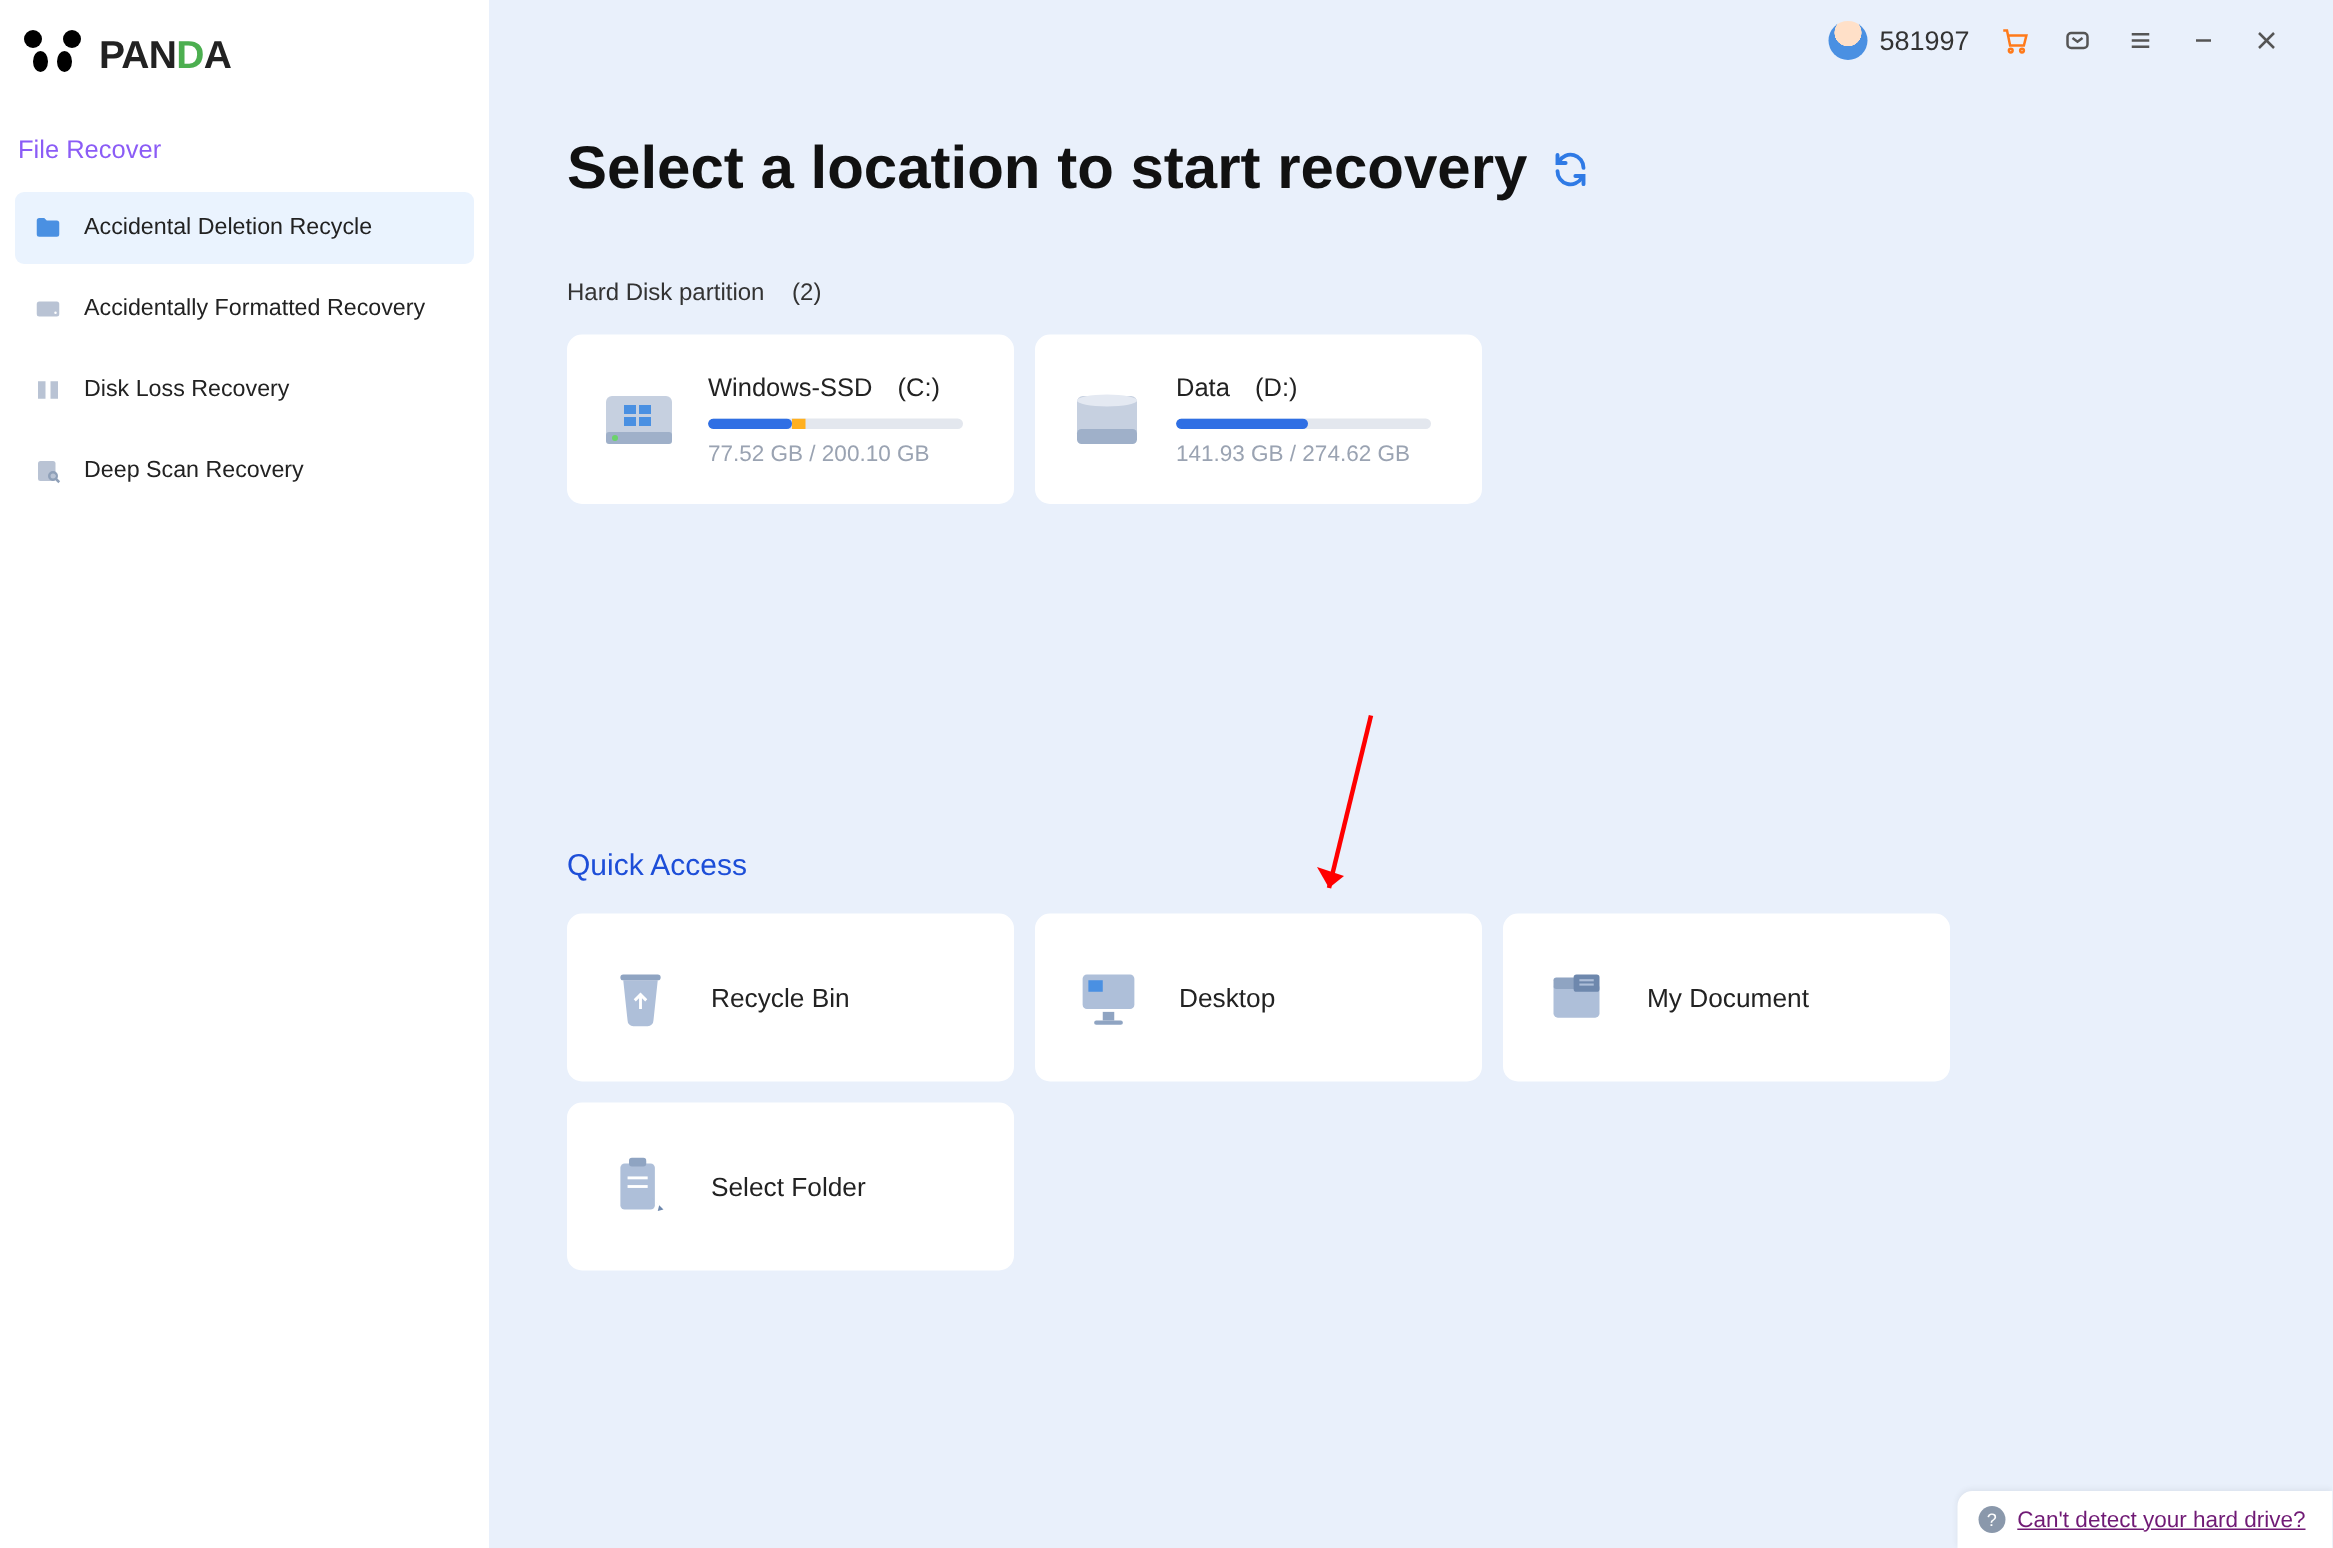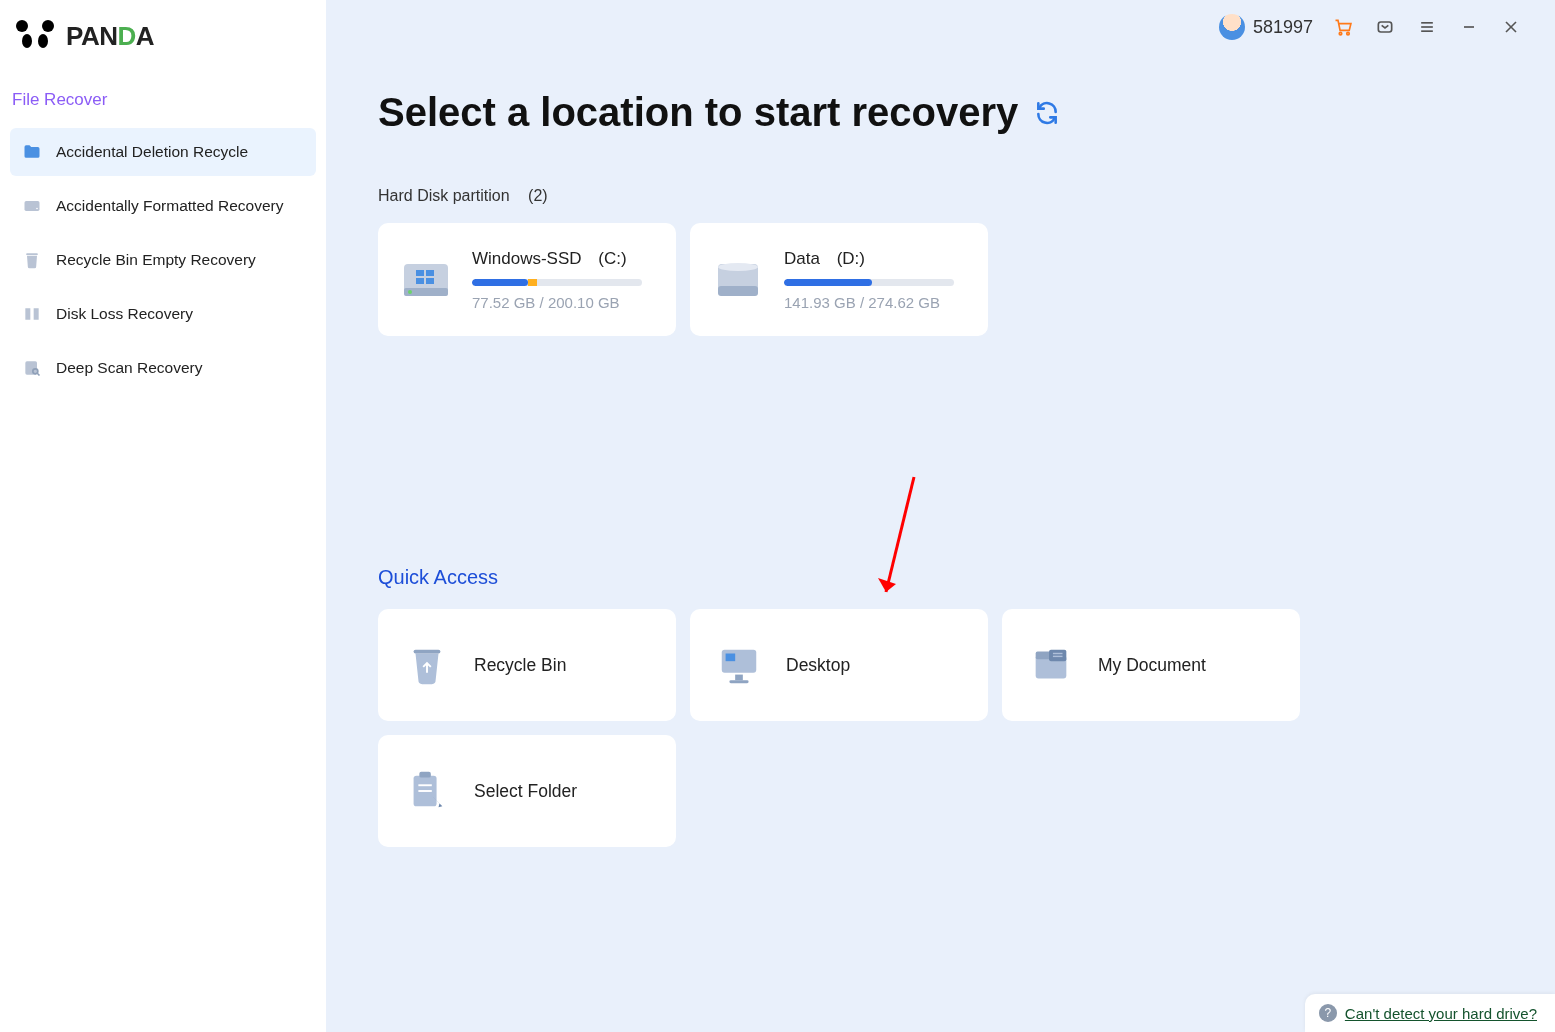--- a/index.html
+++ b/index.html
@@ -89,21 +89,21 @@
   
   .help-pill {
     position:absolute; right:0; bottom:0;
     background:#fff; border-top-left-radius: 10px;
     box-shadow: 0 -1px 4px rgba(0,0,0,0.06);
     padding: 10px 18px 10px 14px;
     display:flex; align-items:center; gap:8px;
     font-size:15px;
   }
   .help-pill .q { width:18px; height:18px; border-radius:50%; background:#8a98ab; color:#fff; font-size:12px; display:flex; align-items:center; justify-content:center;}
-  .help-pill a { color:#14532d; text-decoration:underline; cursor:pointer;}
+  .help-pill a { color:#701a75; text-decoration:underline; cursor:pointer;}
 
   
   svg { display:block; }
 </style>
 </head>
 <body>
 
 <aside class="sidebar">
   <div class="logo-wrap">
     <span class="logo-mark">
@@ -127,29 +127,20 @@
       <span>Accidental Deletion Recycle</span>
     </li>
     <li>
       <span class="ico">
         <svg viewBox="0 0 24 24" fill="#b9c3d4">
             <rect x="3" y="6" width="18" height="12" rx="2"></rect>
             <circle cx="18" cy="15" r="1" fill="#fff"></circle>
           </svg>
       </span>
       <span>Accidentally Formatted Recovery</span>
-    </li>
-    <li>
-      <span class="ico">
-        <svg viewBox="0 0 24 24" fill="#b9c3d4">
-            <path d="M6 7h12l-1 13a2 2 0 0 1-2 2H9a2 2 0 0 1-2-2L6 7z"></path>
-            <rect x="5" y="4" width="14" height="2" rx="1"></rect>
-          </svg>
-      </span>
-      <span>Recycle Bin Empty Recovery</span>
     </li>
     <li>
       <span class="ico">
         <svg viewBox="0 0 24 24" fill="#b9c3d4">
             <path d="M4 5h6v14H4zM14 5h6v14h-6z"></path>
           </svg>
       </span>
       <span>Disk Loss Recovery</span>
     </li>
     <li>

